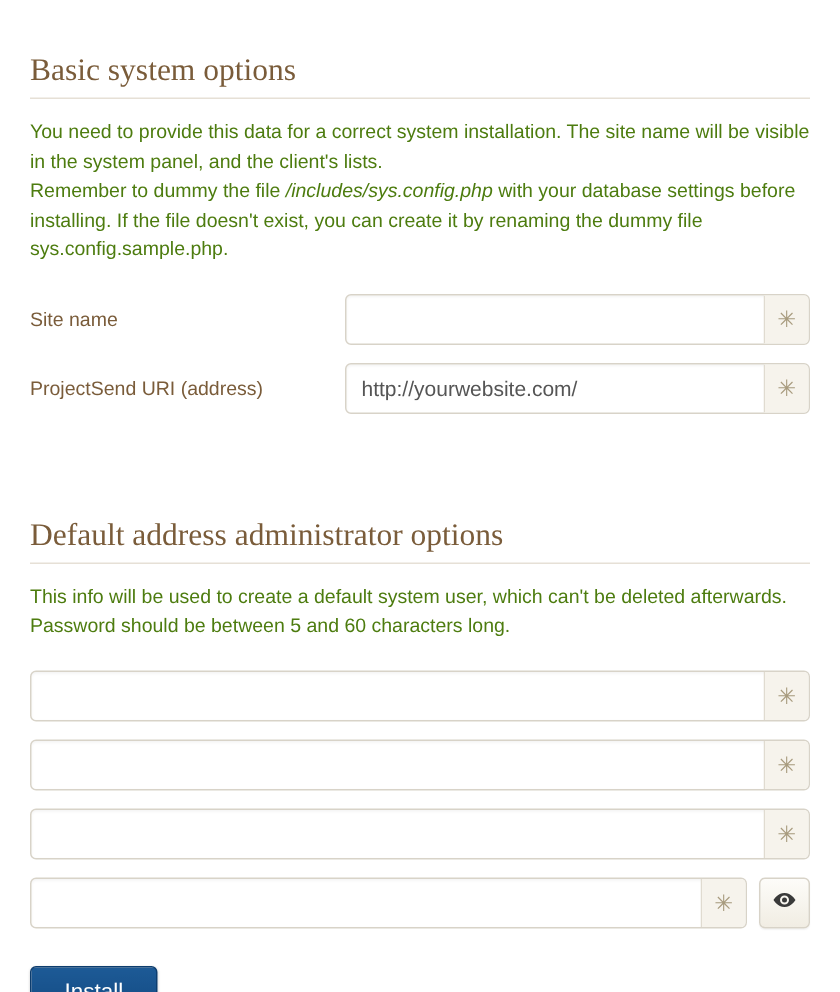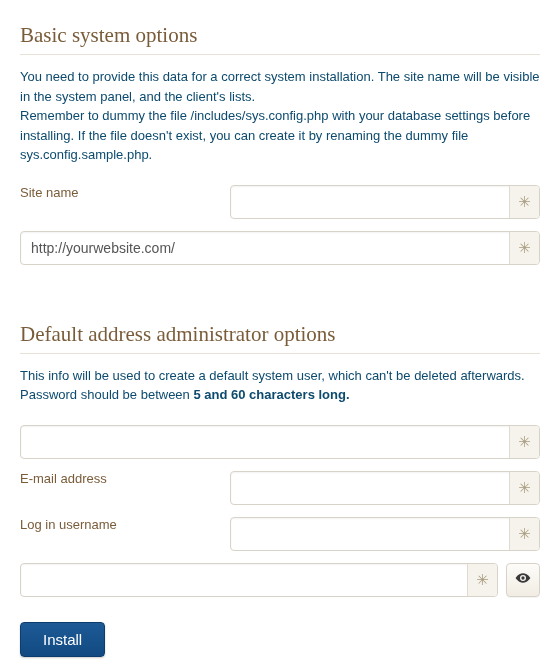--- a/index.html
+++ b/index.html
@@ -10,36 +10,37 @@
     font-size: 13px;
     color: #444;
     background: #fff;
     width: 560px;
   }
   h2 {
     font-family: Georgia, "Times New Roman", serif;
     font-weight: normal;
     color: #7a5c3a;
     font-size: 21px;
-    margin: 5px 0 6px 0;
+    margin: 16px 0 6px 0;
   }
   .rule {
     border: none;
     border-top: 1px solid #e6e0d6;
     margin: 0 0 12px 0;
   }
   .desc {
-    color: #0c4a6e;
+    color: #4d7c0f;
     line-height: 1.5;
     margin-bottom: 20px;
   }
-  .desc .em { }
-  .desc .bold { font-weight: bold; }
+  .desc .em { font-style: italic; }
+  .desc .bold { font-weight: normal; }
   .row {
     display: flex;
+    align-items: center;
     margin-bottom: 12px;
   }
   .row .label {
     flex: 0 0 210px;
     color: #7a5c3a;
     font-size: 13px;
   }
   .row .field {
     flex: 1;
     display: flex;
@@ -121,20 +122,21 @@
   <div class="label">Site name</div>
   <div class="field">
     <div class="input-wrap">
       <input type="text" value="" style="">
       <div class="req-addon">✳</div>
     </div>
   </div>
 </div>
 
 <div class="row">
+  <div class="label">ProjectSend URI (address)</div>
   <div class="field">
     <div class="input-wrap">
       <input type="text" value="http://yourwebsite.com/" style="">
       <div class="req-addon">✳</div>
     </div>
   </div>
 </div>
 
 <div class="section-gap"></div>
 
@@ -147,31 +149,29 @@
 <div class="row">
   <div class="field">
     <div class="input-wrap">
       <input type="text" value="" style="">
       <div class="req-addon">✳</div>
     </div>
   </div>
 </div>
 
 <div class="row">
-  <div class="label">E-mail address</div>
   <div class="field">
     <div class="input-wrap">
       <input type="text" value="" style="">
       <div class="req-addon">✳</div>
     </div>
   </div>
 </div>
 
 <div class="row">
-  <div class="label">Log in username</div>
   <div class="field">
     <div class="input-wrap">
       <input type="text" value="" style="">
       <div class="req-addon">✳</div>
     </div>
   </div>
 </div>
 
 <div class="row">
   <div class="field pw-wrap">

